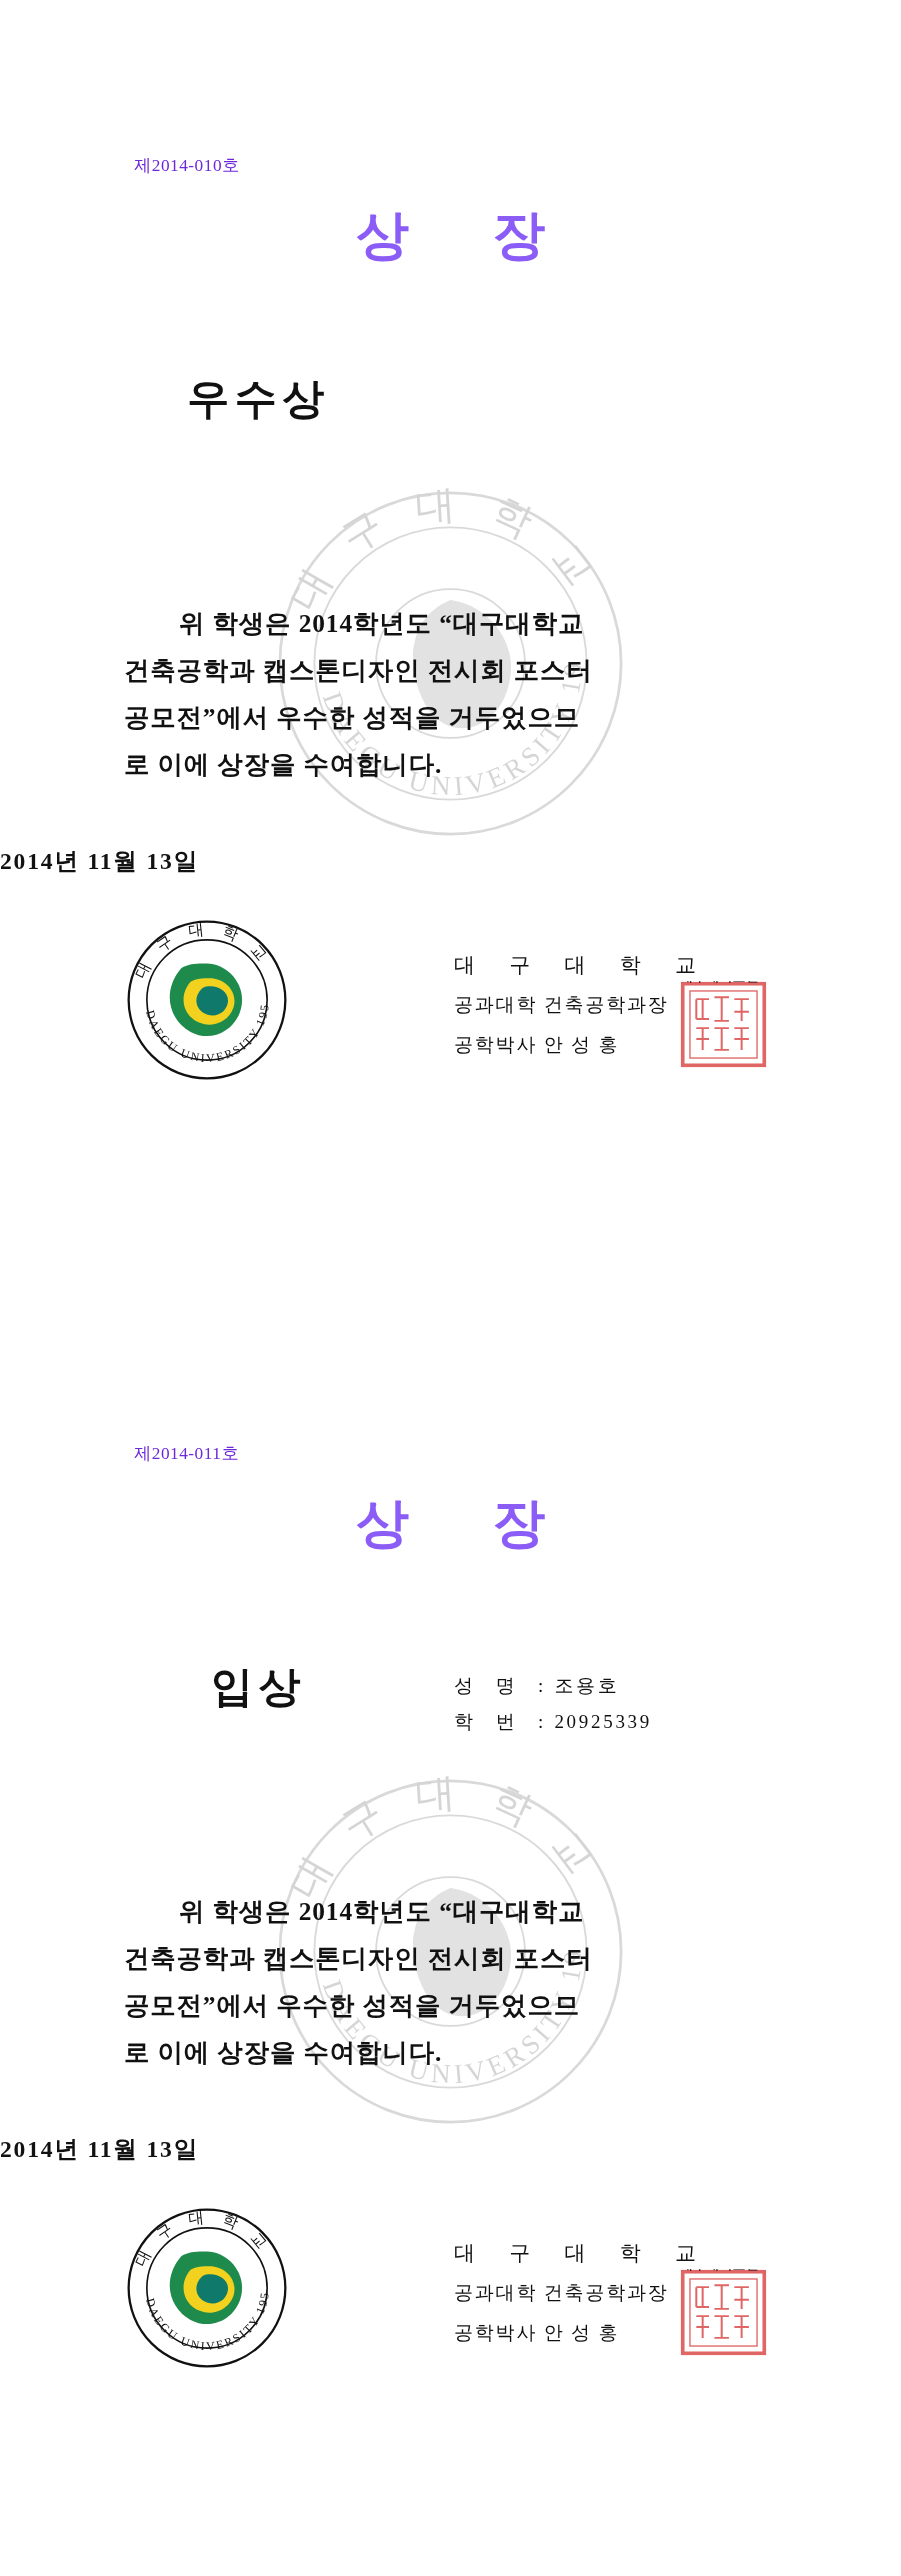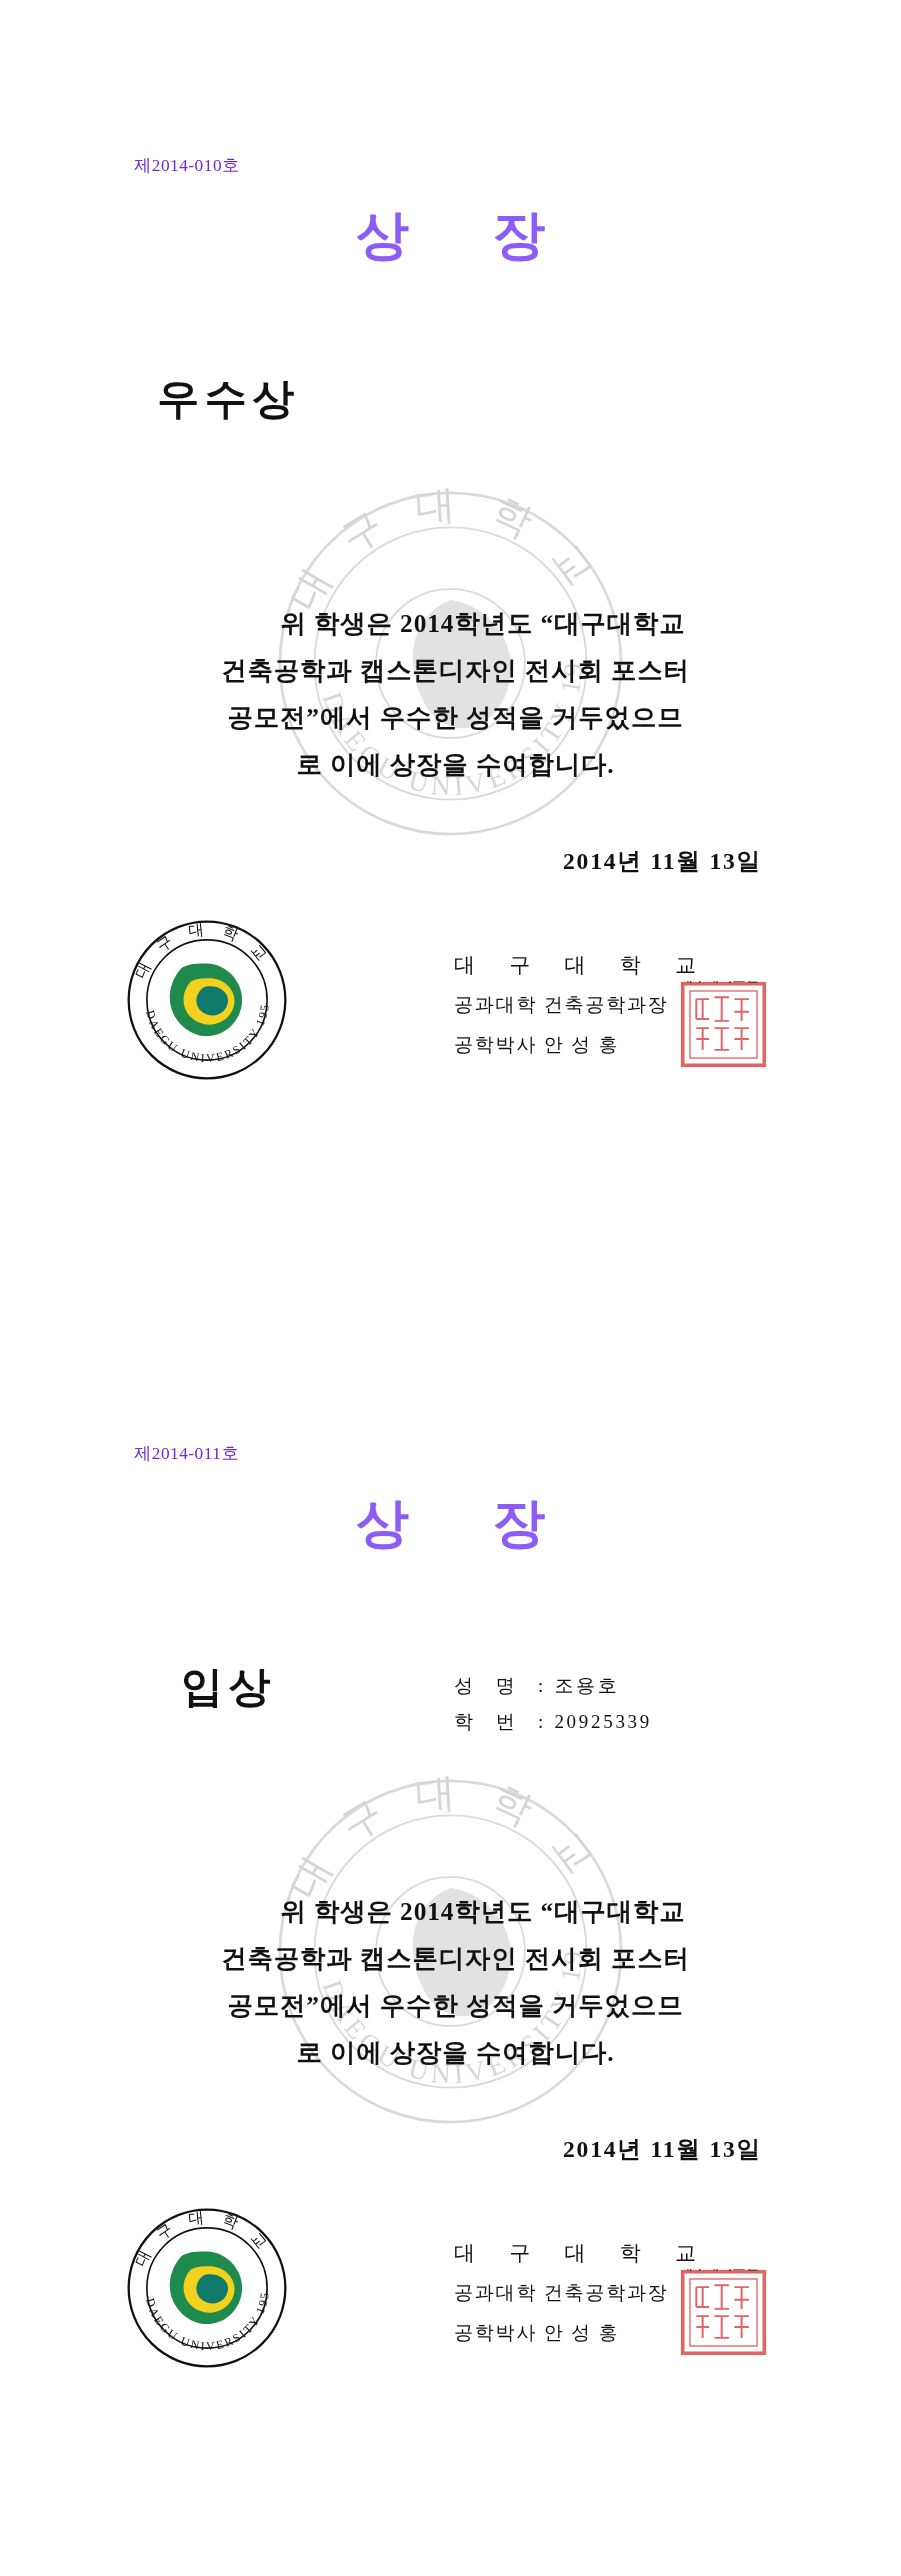--- a/index.html
+++ b/index.html
@@ -67,21 +67,21 @@
     font-weight: bold;
     letter-spacing: 35px;
     text-indent: 35px;
     color: #8b5cf6;
     font-family: "Liberation Serif", serif;
   }
 
   
   .award-name {
     position: absolute;
-    left: 92px;
+    left: 122px;
     top: 371px;
     width: 273px;
     text-align: center;
     font-size: 42px;
     font-weight: bold;
     letter-spacing: 5.5px;
     color: #111111;
   }
 
   
@@ -113,36 +113,36 @@
   .body-text {
     position: absolute;
     left: 124px;
     top: 600px;
     width: 663px;
     font-size: 25.4px;
     line-height: 47px;
     letter-spacing: 0.9px;
     font-weight: bold;
     color: #111111;
-    text-align: center;
+    text-align: left;
   }
   .body-text .line {
     white-space: nowrap;
   }
   .body-text .line.indent {
     padding-left: 55px;
   }
 
   
   .cert-date {
     position: absolute;
     left: 0;
     top: 845px;
     width: 762px;
-    text-align: right;
+    text-align: left;
     font-size: 23.6px;
     font-weight: bold;
     letter-spacing: 1.8px;
     color: #111111;
   }
 
   
   .emblem {
     position: absolute;
     left: 125px;

